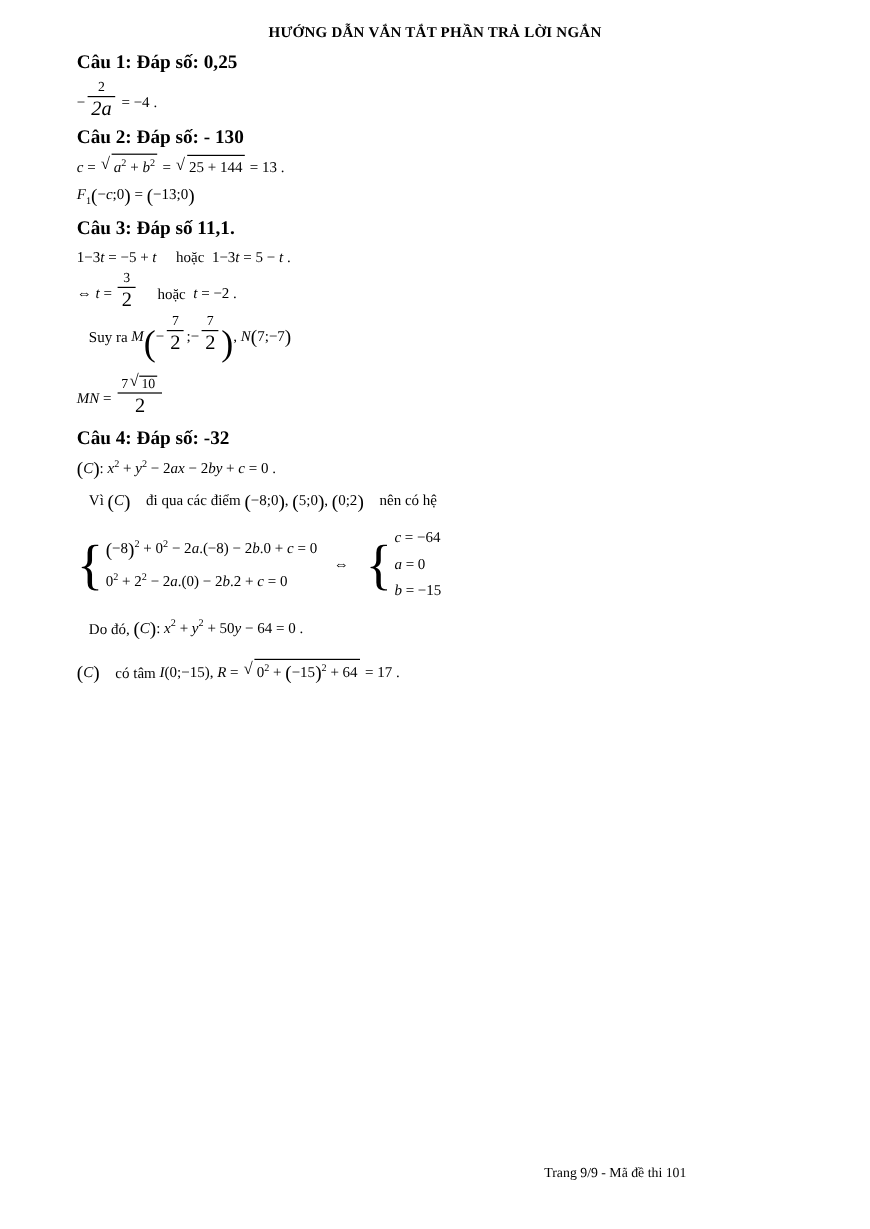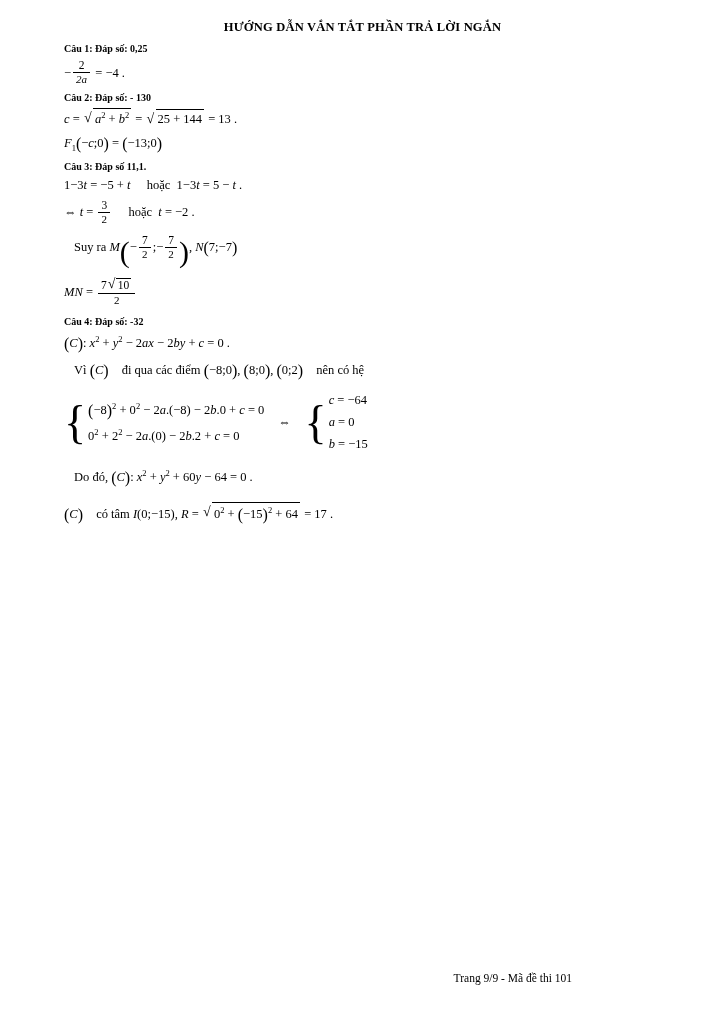--- a/index.html
+++ b/index.html
@@ -33,21 +33,21 @@
     letter-spacing: 0.2px;
   }
   .content {
     position: absolute;
     top: 38px;
     left: 64px;
     width: 600px;
   }
   .q-head {
     font-weight: bold;
-    font-size: 10px;
+    font-size: 16px;
     margin: 4px 0 2px 0;
     line-height: 1.35;
   }
   .line {
     font-size: 12.5px;
     line-height: 1.5;
     margin: 3px 0;
     font-style: italic;
   }
   .line .up {
@@ -66,21 +66,21 @@
   }
   .frac .num {
     display: block;
     padding: 0 3px 1px 3px;
     border-bottom: 1px solid #000;
     font-size: 11.5px;
   }
   .frac .den {
     display: block;
     padding: 1px 3px 0 3px;
-    font-size: 11px;
+    font-size: 17px;
   }
   .sqrt {
     display: inline-block;
     position: relative;
     padding-left: 9px;
     margin: 0 1px;
   }
   .sqrt::before {
     content: "\221A";
     position: absolute;
@@ -211,21 +211,21 @@
       <span class="big-paren">(</span><span class="mi">C</span><span class="big-paren">)</span><span class="op">:</span>
       <span class="mi">x</span><span class="sup">2</span> <span class="op">+</span> <span class="mi">y</span><span class="sup">2</span>
       <span class="op">− 2</span><span class="mi">ax</span> <span class="op">− 2</span><span class="mi">by</span> <span class="op">+</span> <span class="mi">c</span> <span class="op">= 0 .</span>
     </div>
 
     <div class="line">
       <span class="up">Vì</span>
       <span class="big-paren">(</span><span class="mi">C</span><span class="big-paren">)</span>
       <span class="up">đi qua các điểm</span>
       <span class="big-paren">(</span><span class="op">−8;0</span><span class="big-paren">)</span><span class="op">,</span>
-      <span class="big-paren">(</span><span class="op">8;0</span><span class="big-paren">)</span><span class="op">,</span>
+      <span class="big-paren">(</span><span class="op">5;0</span><span class="big-paren">)</span><span class="op">,</span>
       <span class="big-paren">(</span><span class="op">0;2</span><span class="big-paren">)</span>
       <span class="up">nên có hệ</span>
     </div>
 
     <div class="blk">
       <span class="sys">
         <span class="brace">{</span>
         <span class="sys-rows">
           <div>
             <span class="big-paren">(</span><span class="op">−8</span><span class="big-paren">)</span><span class="sup">2</span>
@@ -245,21 +245,21 @@
           <div><span class="mi">a</span> <span class="op">= 0</span></div>
           <div><span class="mi">b</span> <span class="op">= −15</span></div>
         </span>
       </span>
     </div>
 
     <div class="line" style="margin-top:10px">
       <span class="up">Do đó,</span>
       <span class="big-paren">(</span><span class="mi">C</span><span class="big-paren">)</span><span class="op">:</span>
       <span class="mi">x</span><span class="sup">2</span> <span class="op">+</span> <span class="mi">y</span><span class="sup">2</span>
-      <span class="op">+ 60</span><span class="mi">y</span> <span class="op">− 64 = 0 .</span>
+      <span class="op">+ 50</span><span class="mi">y</span> <span class="op">− 64 = 0 .</span>
     </div>
 
     <div class="line" style="margin-top:12px">
       <span class="big-paren">(</span><span class="mi">C</span><span class="big-paren">)</span>
       <span class="up">có tâm</span>
       <span class="mi">I</span><span class="op">(0;−15),</span> <span class="mi">R</span> <span class="op">=</span>
       <span class="sqrt"><span class="rad"><span class="op">0</span><span class="sup">2</span> <span class="op">+</span> <span class="big-paren">(</span><span class="op">−15</span><span class="big-paren">)</span><span class="sup">2</span> <span class="op">+ 64</span></span></span>
       <span class="op">= 17 .</span>
     </div>
 

